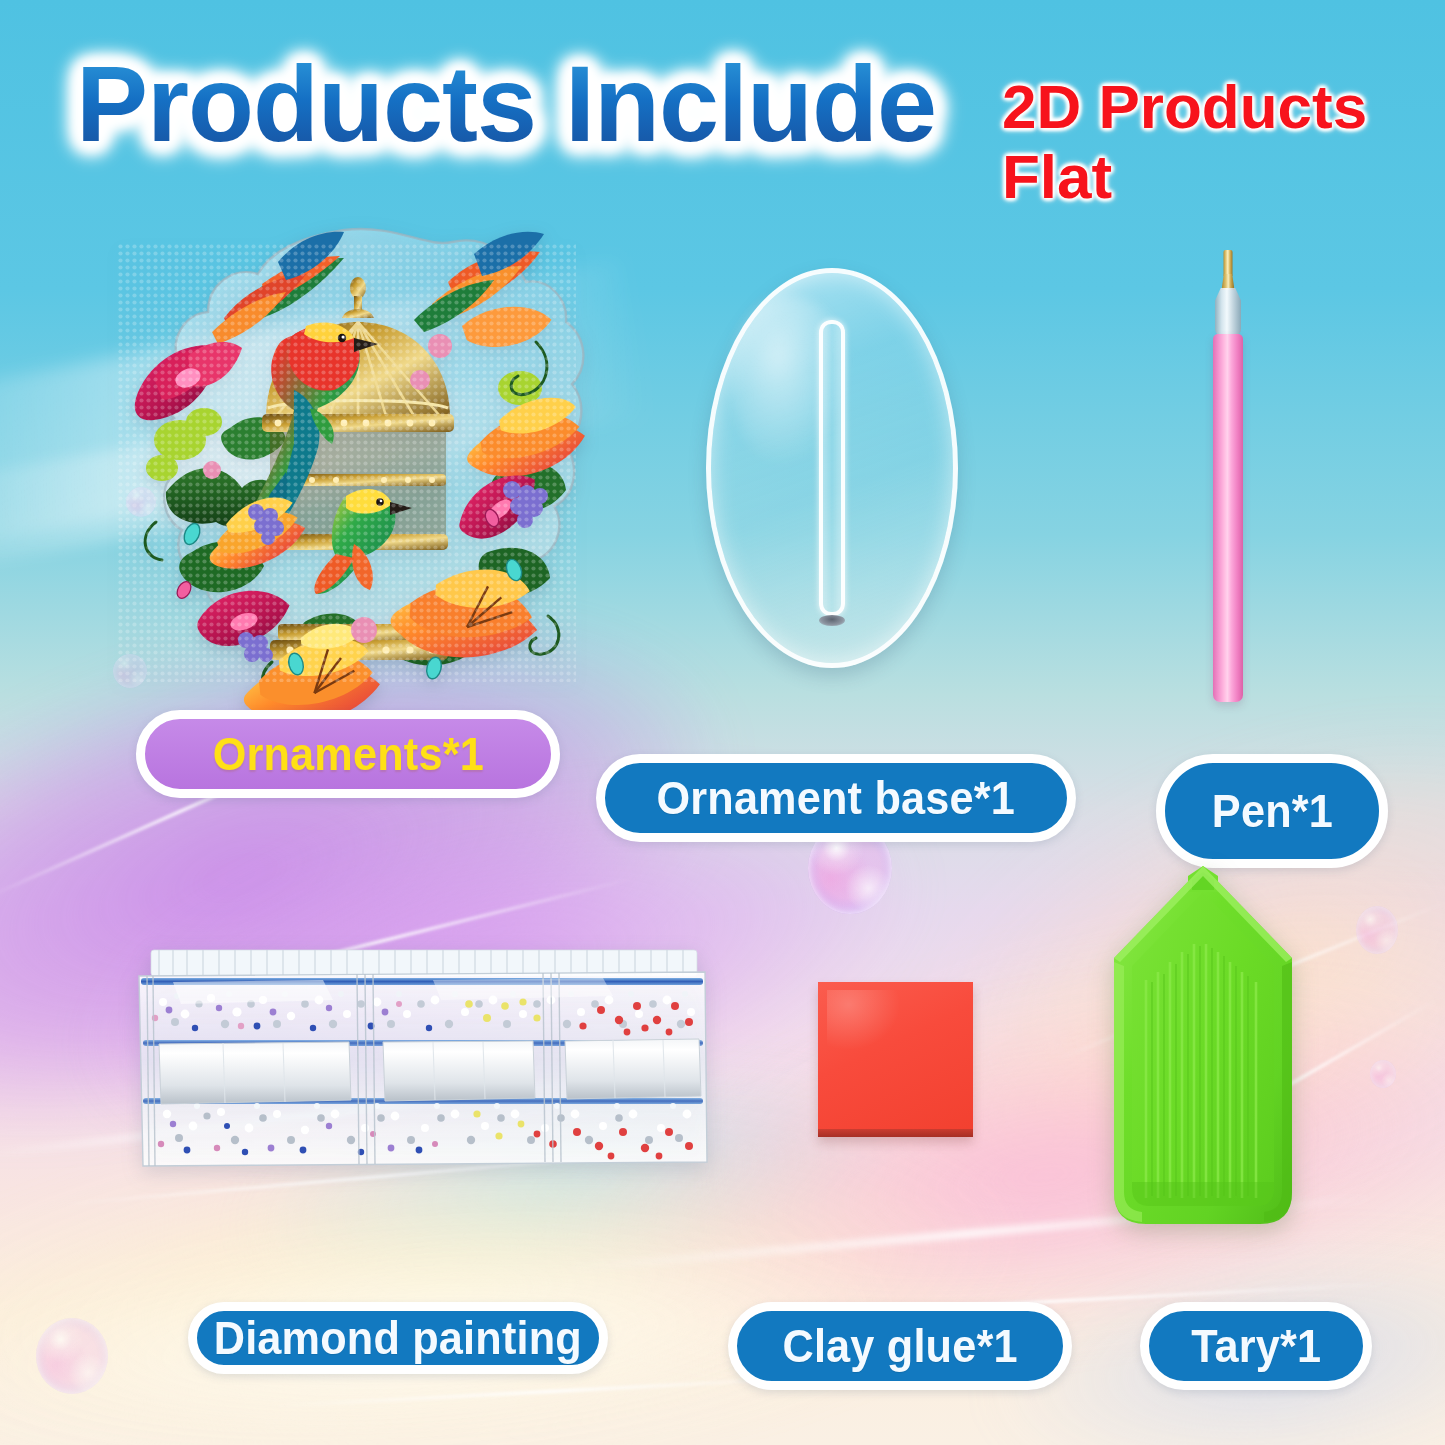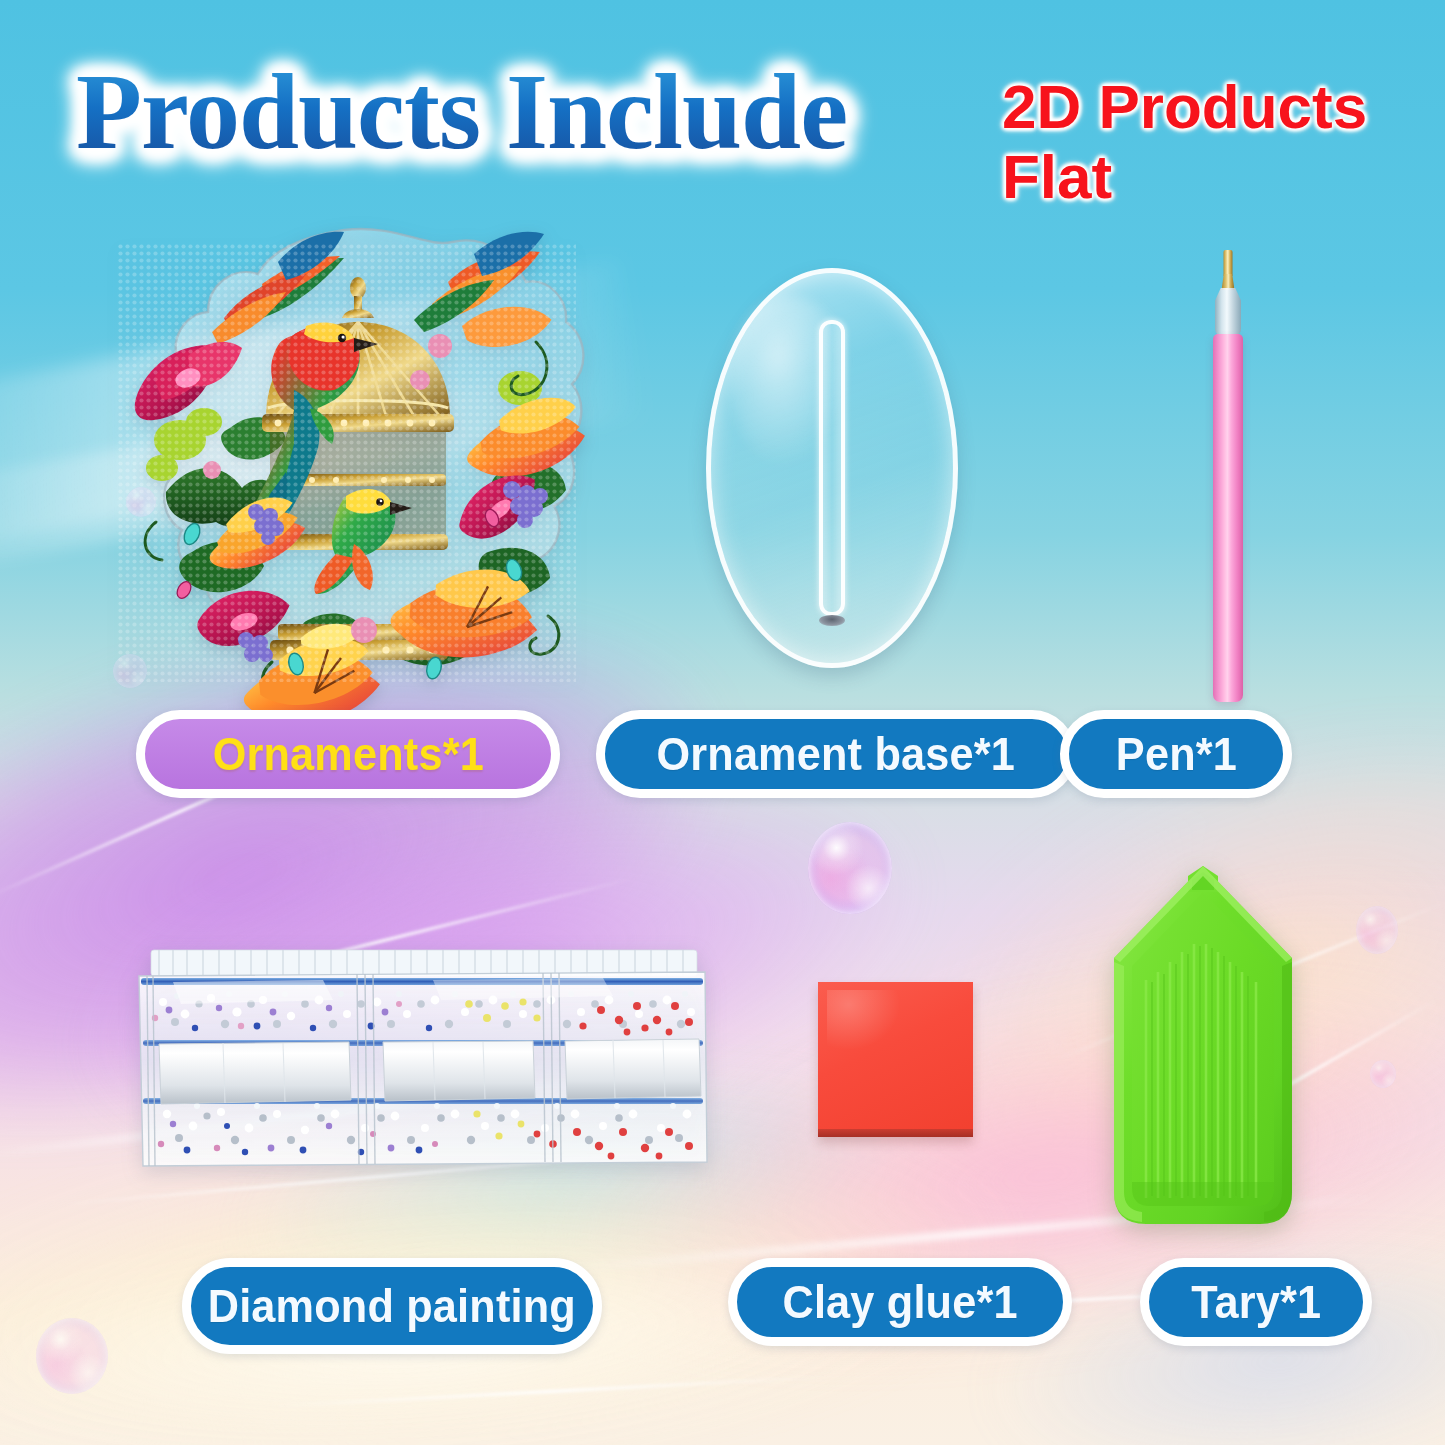--- a/index.html
+++ b/index.html
@@ -106,22 +106,22 @@
       radial-gradient(circle at 50% 50%, rgba(236,170,240,.42) 48%, rgba(200,160,245,.55) 78%, rgba(255,255,255,.75) 96%),
       radial-gradient(circle at 28% 62%, rgba(248,150,205,.55) 0%, rgba(248,150,205,0) 48%);
     box-shadow: inset 0 0 9px rgba(255,255,255,.9);
   }
 
   
   #title-row {
     position:absolute; left:0; top:48px; width:1445px; height:120px;
   }
   .title-main {
-    position:absolute; left:76px; top:8px;
-    font-family:Liberation Serif, serif;
+    position:absolute; left:76px; top:0;
+    font-family:Liberation Sans, sans-serif;
     font-weight:bold; font-size:108px; line-height:112px;
     letter-spacing:-1px;
     background:linear-gradient(180deg,#2E9BDC 0%, #1570C4 46%, #18509E 100%);
     -webkit-background-clip:text; background-clip:text; color:transparent;
     -webkit-text-stroke:0px transparent;
     filter:
       drop-shadow(0 0 7px #fff) drop-shadow(0 0 7px #fff)
       drop-shadow(2px 0 6px #fff) drop-shadow(-2px 0 6px #fff)
       drop-shadow(0 3px 6px #fff);
   }
@@ -147,21 +147,21 @@
   }
   .pill span {
     font-family:"Liberation Sans", sans-serif;
     font-weight:bold;
     font-size:46px;
     letter-spacing:.2px;
     transform:scaleX(.94);
     white-space:nowrap;
     text-shadow:0 1px 1px rgba(0,0,0,.10);
   }
-  .pill.blue { background:#1279C0; }
+  .pill.blue { background:#1279C0;margin-top:44px; }
   .pill.blue span { color:#F4FAFF; }
   .pill.purple { background:linear-gradient(180deg,#C68AE8 0%, #B874DF 100%); }
   .pill.purple span { color:#FFE016; text-shadow:0 2px 2px rgba(150,90,0,.18); }
 
   
   #ornament { position:absolute; left:96px; top:222px; width:500px; height:490px; }
   #ornament svg { width:100%; height:100%; display:block;
     filter:drop-shadow(0 5px 8px rgba(70,90,120,.25)); }
 
   
@@ -621,21 +621,21 @@
 </div>
 
 <div class="pill purple" style="left:136px; top:710px; width:424px; height:88px;">
   <span>Ornaments*1</span>
 </div>
 
 <div class="pill blue" style="left:596px; top:710px; width:480px; height:88px;">
   <span>Ornament base*1</span>
 </div>
 
-<div class="pill blue" style="left:1060px; top:710px; width:232px; height:88px;">
+<div class="pill blue" style="left:1156px; top:710px; width:232px; height:114px;">
   <span>Pen*1</span>
 </div>
 
 <div id="bags">
 <svg viewBox="0 0 578 240" xmlns="http://www.w3.org/2000/svg">
   <defs>
     <linearGradient id="bagfilm" x1="0" y1="0" x2="0" y2="1">
       <stop offset="0" stop-color="#ffffff" stop-opacity=".92"></stop>
       <stop offset=".45" stop-color="#eef5fa" stop-opacity=".72"></stop>
       <stop offset="1" stop-color="#ffffff" stop-opacity=".88"></stop>
@@ -983,21 +983,21 @@
   <path d="M95 4 L184 96 L178 100 L95 14 L12 100 L6 96 Z" fill="#9FF063" opacity=".75"></path>
 
   <path d="M6 100 L16 104 L16 330 Q16 348 34 350 L34 360 Q6 358 6 330 Z" fill="#9CEE5E" opacity=".6"></path>
 
   <path d="M184 100 L174 104 L174 330 Q174 348 156 350 L156 360 Q184 358 184 330 Z" fill="#4FB914" opacity=".55"></path>
 
   <path d="M24 320 L166 320 L166 326 Q166 344 148 344 L42 344 Q24 344 24 326 Z" fill="#55C419" opacity=".45"></path>
 </svg>
 </div>
 
-<div class="pill blue" style="left:182px; top:1258px; width:420px; height:96px;">
+<div class="pill blue" style="left:188px; top:1258px; width:420px; height:72px;">
   <span>Diamond painting</span>
 </div>
 
 <div class="pill blue" style="left:728px; top:1258px; width:344px; height:88px;">
   <span>Clay glue*1</span>
 </div>
 
 <div class="pill blue" style="left:1140px; top:1258px; width:232px; height:88px;">
   <span>Tary*1</span>
 </div>

